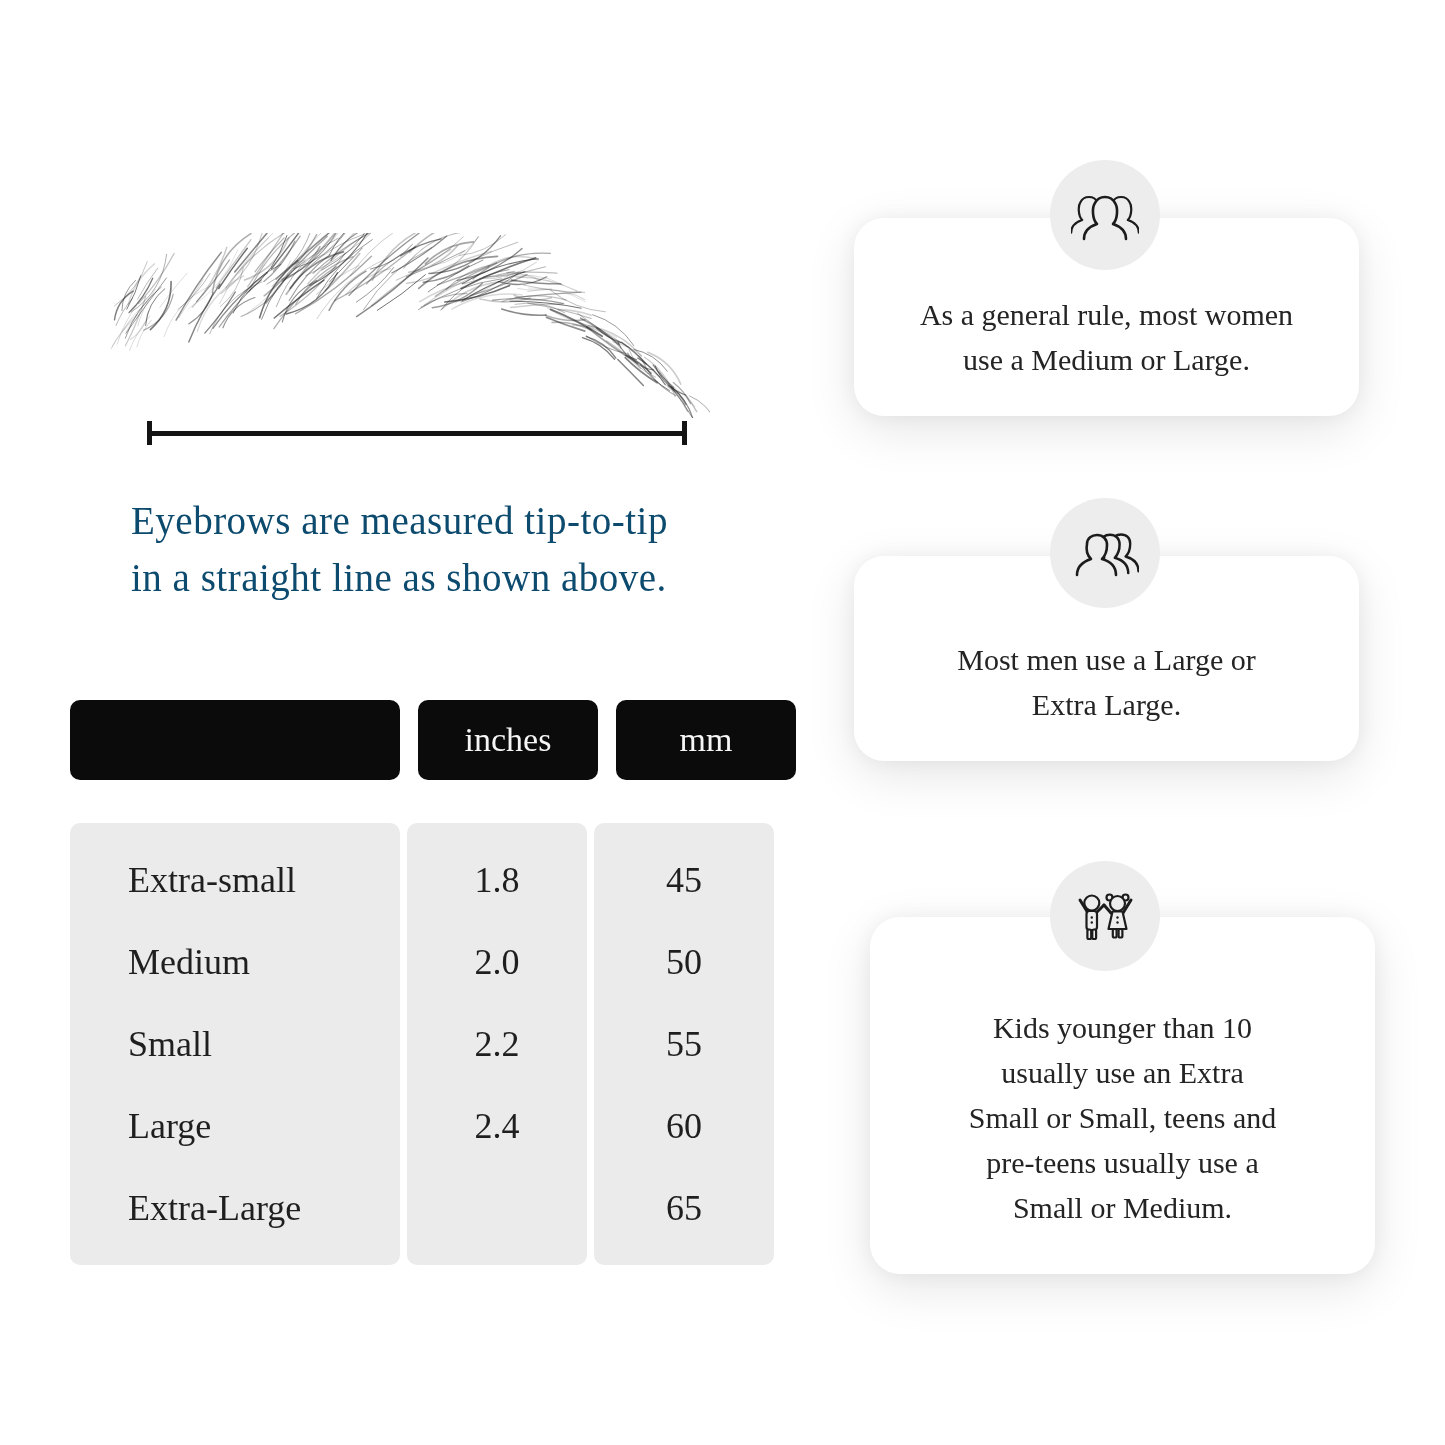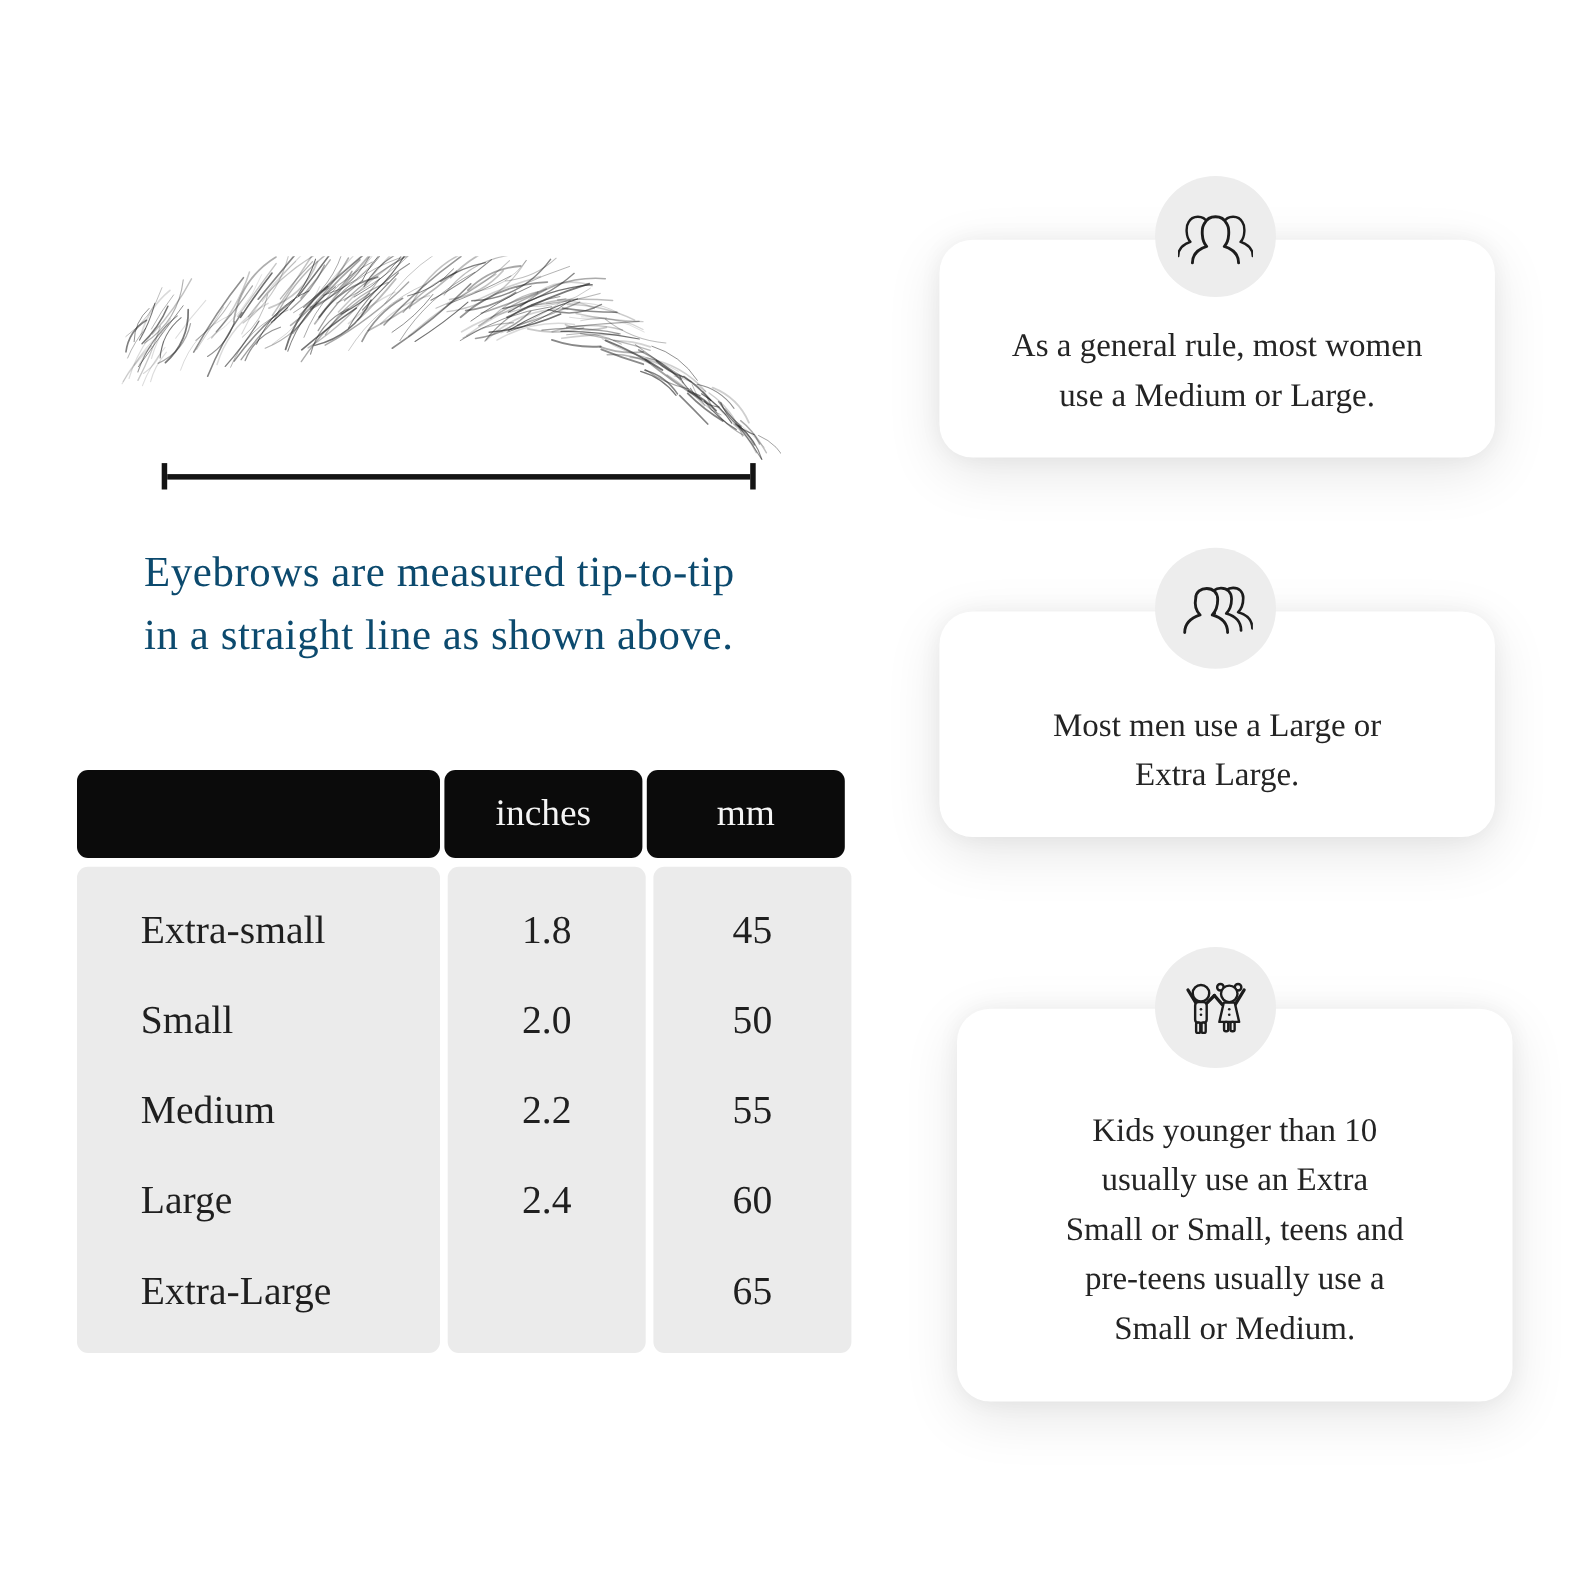--- a/index.html
+++ b/index.html
@@ -25,34 +25,34 @@
 
   .caption {
     position:absolute; left:131px; top:492px; width:640px;
     font-size:39px; line-height:57px; color:#0c4a6e; text-align:left;
     letter-spacing:0.5px;
   }
 
   
   .size-table { position:absolute; left:70px; top:700px; width:704px; }
   .tbl-head {
-    display:grid; grid-template-columns:330px 180px 180px; column-gap:4px;
+    display:grid; grid-template-columns:330px 180px 180px; column-gap:18px;
   }
   .tbl-head .hcell {
     height:80px; background:#0b0b0b; border-radius:10px;
     display:flex; align-items:center; justify-content:center;
     color:#f5f5f5; font-size:34px;
   }
   .tbl-body {
     margin-top:8px;
     display:grid; grid-template-columns:330px 180px 180px; column-gap:7px;
   }
   .bcol {
     background:#ebebeb; border-radius:10px; padding:16px 0;
-    display:grid; grid-template-rows:repeat(5,82px);
+    display:grid; grid-template-rows:repeat(5,82px);margin-top:35px;
   }
   .bcol .cell {
     display:flex; align-items:center; font-size:36px; color:#1f1f1f;
   }
   .bcol.labels .cell { justify-content:flex-start; padding-left:58px; }
   .bcol.values .cell { justify-content:center; }
 
   
   .card {
     position:absolute; left:854px; width:505px; background:#ffffff;
@@ -315,22 +315,22 @@
 
   <div class="size-table">
     <div class="tbl-head">
       <div class="hcell"></div>
       <div class="hcell">inches</div>
       <div class="hcell">mm</div>
     </div>
     <div class="tbl-body">
       <div class="bcol labels">
         <div class="cell">Extra-small</div>
+        <div class="cell">Medium</div>
         <div class="cell">Small</div>
-        <div class="cell">Medium</div>
         <div class="cell">Large</div>
         <div class="cell">Extra-Large</div>
       </div>
       <div class="bcol values">
         <div class="cell">1.8</div>
         <div class="cell">2.0</div>
         <div class="cell">2.2</div>
         <div class="cell">2.4</div>
       </div>
       <div class="bcol values">

